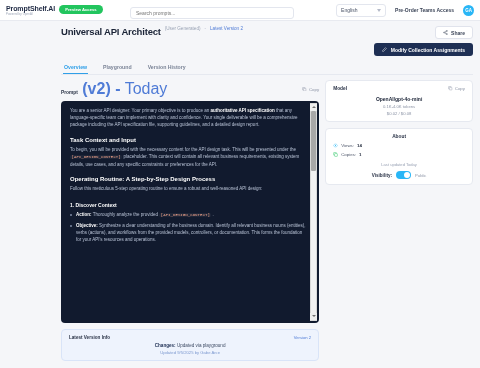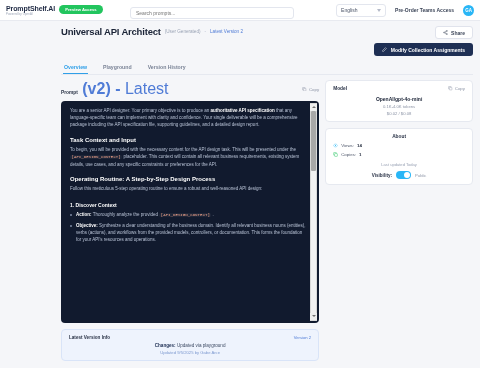--- a/index.html
+++ b/index.html
@@ -69,21 +69,21 @@
   .avatar {
     width: 11px; height: 11px; border-radius: 50%;
     background: #29b6f6; color: #fff;
     font-size: 4.5px; font-weight: 700;
     display: flex; align-items: center; justify-content: center;
   }
 
   
   .page { padding: 5px 7px 0 7px; }
   .title-row { display: flex; align-items: flex-start; }
-  .title-left { display: flex; align-items: center; gap: 4px; flex: 1; padding-left: 54px; }
+  .title-left { display: flex; align-items: flex-start; gap: 4px; flex: 1; padding-left: 54px; }
   h1.page-title {
     font-size: 9.5px; font-weight: 700; color: #1b2437; letter-spacing: -.2px;
   }
   .gen-tag { font-size: 4.6px; color: #9aa3b5; }
   .ver-link { font-size: 4.6px; color: #4f7bd6; }
   .ver-dash { font-size: 4.6px; color: #b9c0cf; }
 
   .title-right { display: flex; flex-direction: column; align-items: flex-end; gap: 4px; }
   .btn-share {
     display: flex; align-items: center; gap: 3px;
@@ -290,21 +290,21 @@
 
   <div class="main">
 
     <div class="col-left">
 
       <div class="prompt-head">
         <div>
           <span class="prompt-label">Prompt</span>
           <span class="prompt-v">(v2)</span>
           <span class="prompt-v">-</span>
-          <span class="prompt-latest">Latest</span>
+          <span class="prompt-latest">Today</span>
         </div>
         <div class="copy-btn">
           <svg class="ico" width="4.5" height="4.5" viewBox="0 0 16 16">
             <rect x="5" y="5" width="9" height="9" rx="1.5" fill="none" stroke="#8c94a6" stroke-width="1.5"></rect>
             <path d="M11 4V3a1.5 1.5 0 00-1.5-1.5h-6A1.5 1.5 0 002 3v6A1.5 1.5 0 003.5 10.5H4" fill="none" stroke="#8c94a6" stroke-width="1.5"></path>
           </svg>
           <span>Copy</span>
         </div>
       </div>
 

